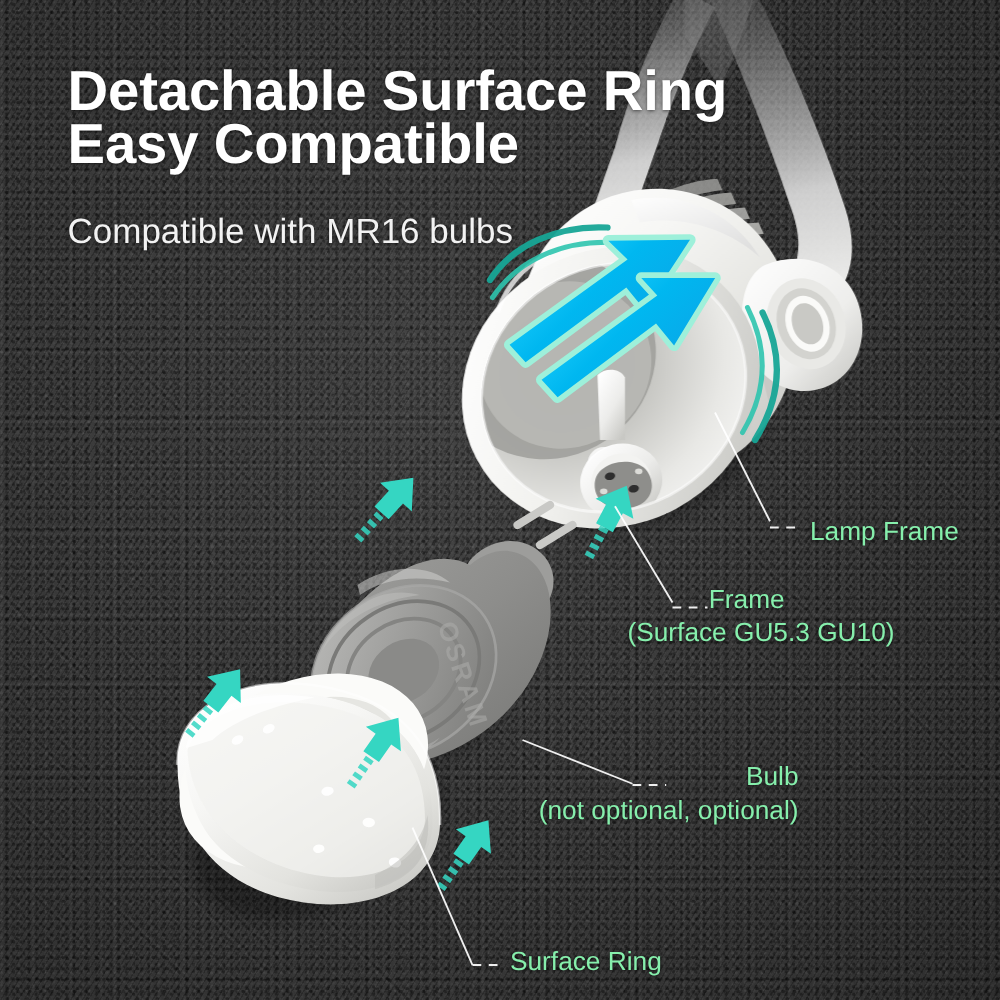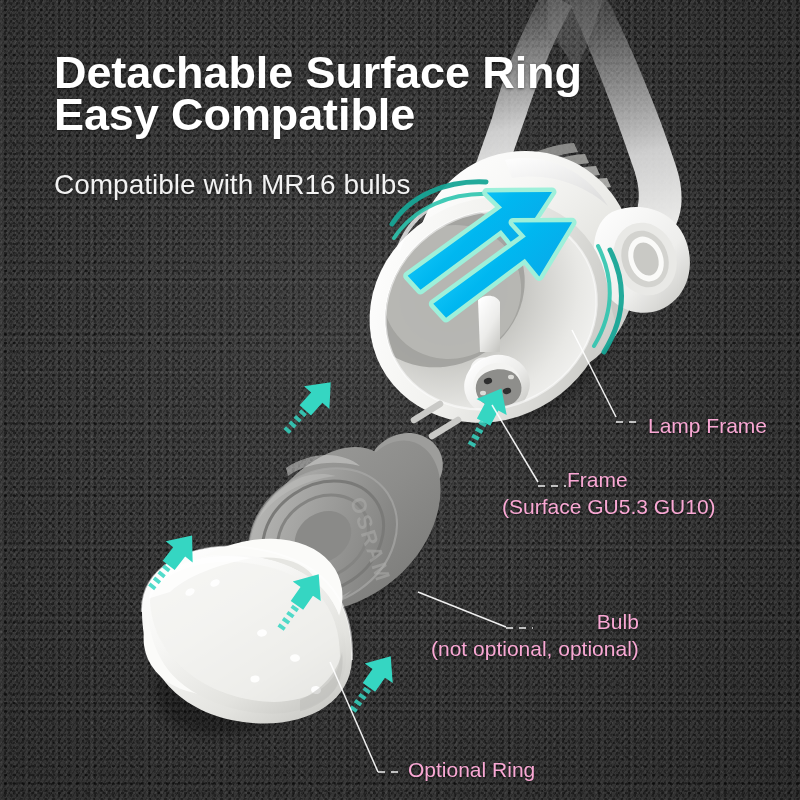--- a/index.html
+++ b/index.html
@@ -50,21 +50,21 @@
     letter-spacing:-.1px;white-space:nowrap;
     text-shadow:0 1px 3px rgba(0,0,0,.55);
   }
   #subtitle{
     position:absolute;left:54px;top:170px;
     color:#f2f2f2;font-size:28px;line-height:30px;font-weight:400;
     white-space:nowrap;z-index:40;
     text-shadow:0 1px 3px rgba(0,0,0,.5);
   }
   
-  .callout{position:absolute;color:#f9a8d4;z-index:45;white-space:nowrap;}
+  .callout{position:absolute;color:#86efac;z-index:45;white-space:nowrap;}
   .callout .ln1{font-size:21px;line-height:26px;font-weight:400;text-shadow:0 1px 3px rgba(0,0,0,.6);}
   .callout .ln2{font-size:21px;line-height:27px;font-weight:400;text-shadow:0 1px 3px rgba(0,0,0,.6);}
   #cal-frame{left:648px;top:413px;}
   #cal-base{left:567px;top:467px;}
   #cal-base .ln2{margin-left:-65px;}
   #cal-bulb{left:535px;top:609px;text-align:right;}
   #cal-bulb .ln2{margin-left:-104px;}
   #cal-ring{left:408px;top:757px;}
   svg.layer{position:absolute;left:0;top:0;width:800px;height:800px;}
   #svg-product{z-index:20;}
@@ -386,16 +386,16 @@
     <div class="ln1">Frame</div>
     <div class="ln2">(Surface GU5.3 GU10)</div>
   </div>
 
   <div class="callout" id="cal-bulb">
     <div class="ln1">Bulb</div>
     <div class="ln2">(not optional, optional)</div>
   </div>
 
   <div class="callout" id="cal-ring">
-    <div class="ln1">Optional Ring</div>
+    <div class="ln1">Surface Ring</div>
   </div>
 
 </div>
 
 </body></html>

